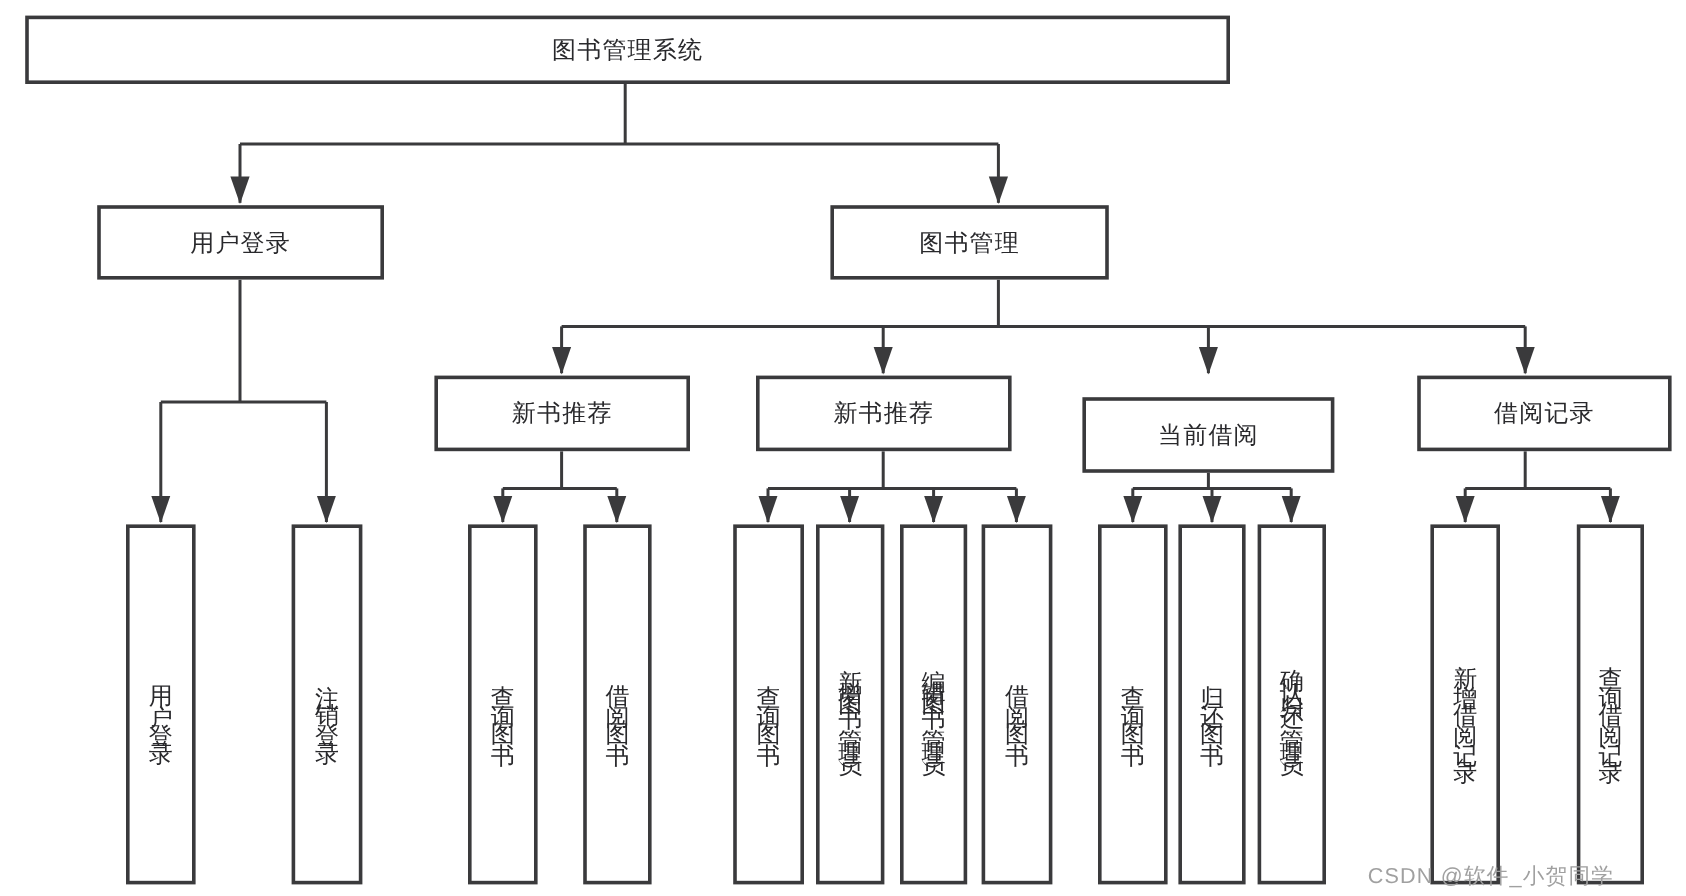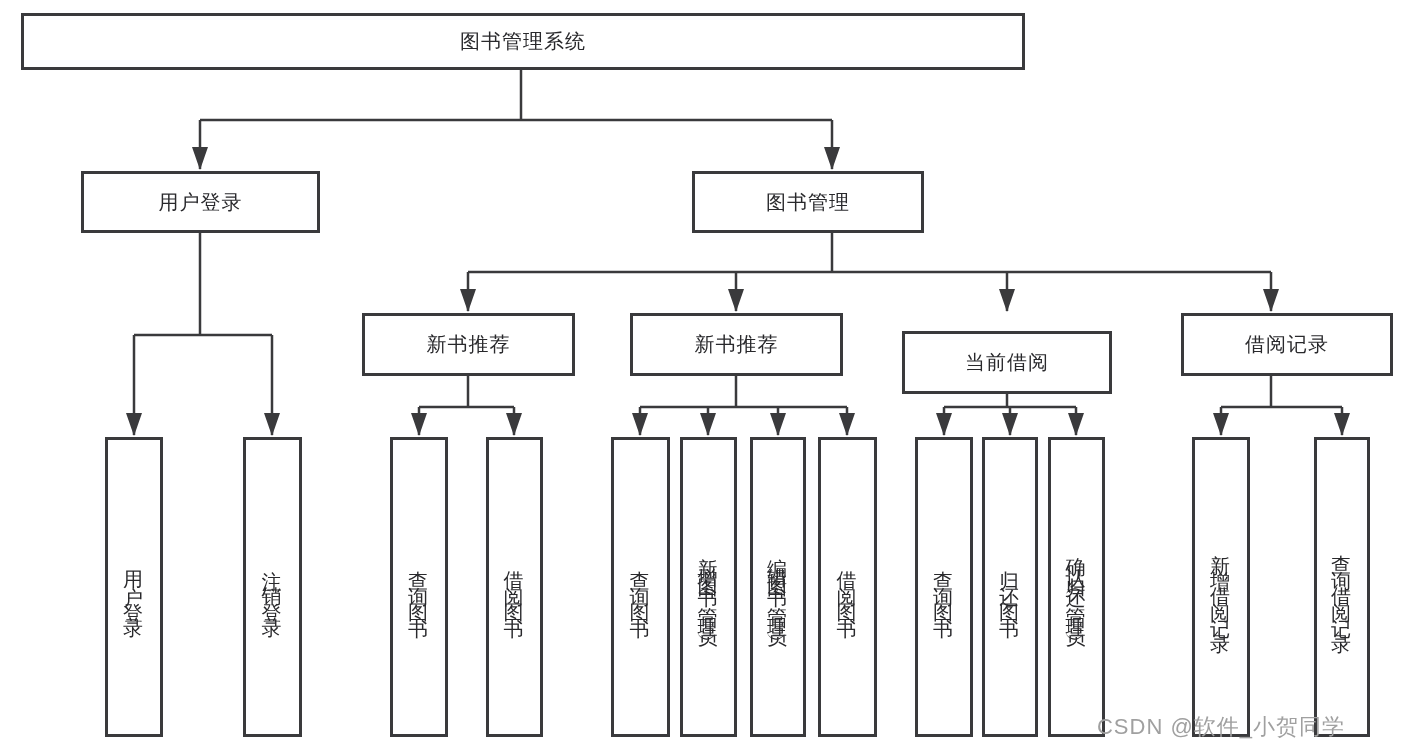--- a/index.html
+++ b/index.html
@@ -58,21 +58,21 @@
   #l-cb-q   { left: 915px;  width: 58px; }
   #l-cb-r   { left: 982px;  width: 56px; }
   #l-cb-c   { left: 1048px; width: 57px; }
   #l-br-a   { left: 1192px; width: 58px; }
   #l-br-q   { left: 1314px; width: 56px; }
 
   .watermark {
     position: absolute;
     right: 12px;
     bottom: 5px;
-    font-size: 22px;
+    font-size: 18px;
     color: #a0a0a0;
     letter-spacing: 1px;
     z-index: 3;
   }
 </style>
 </head>
 <body>
 
 <div id="stage">
 

